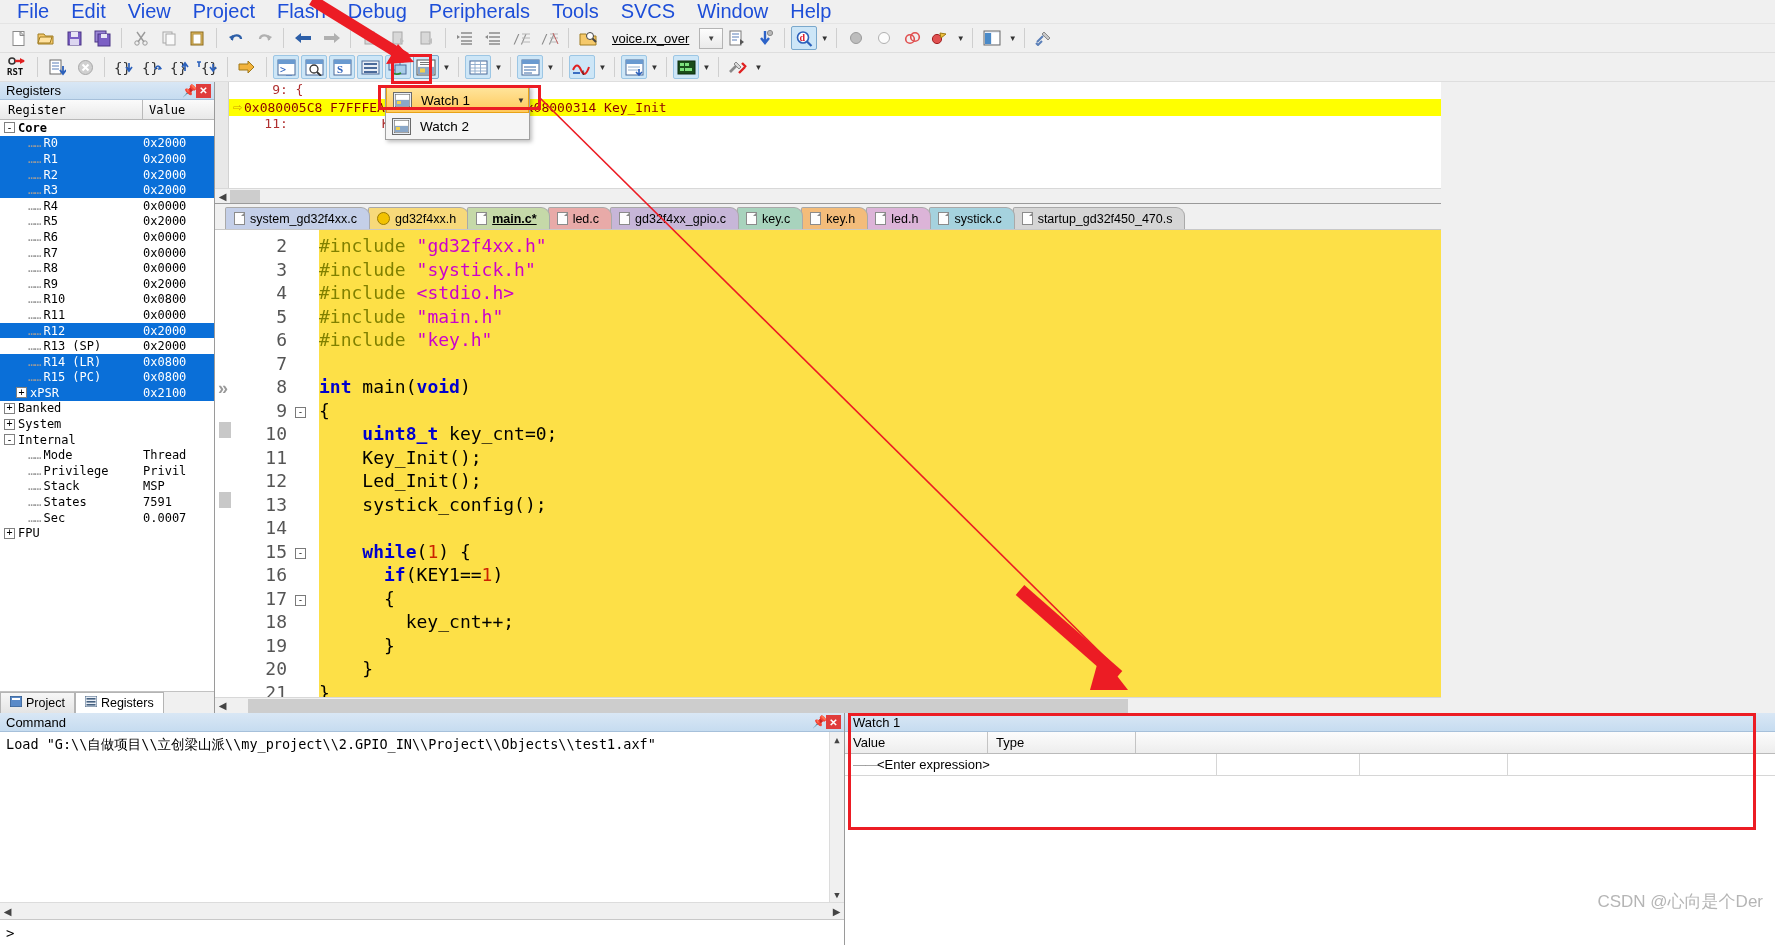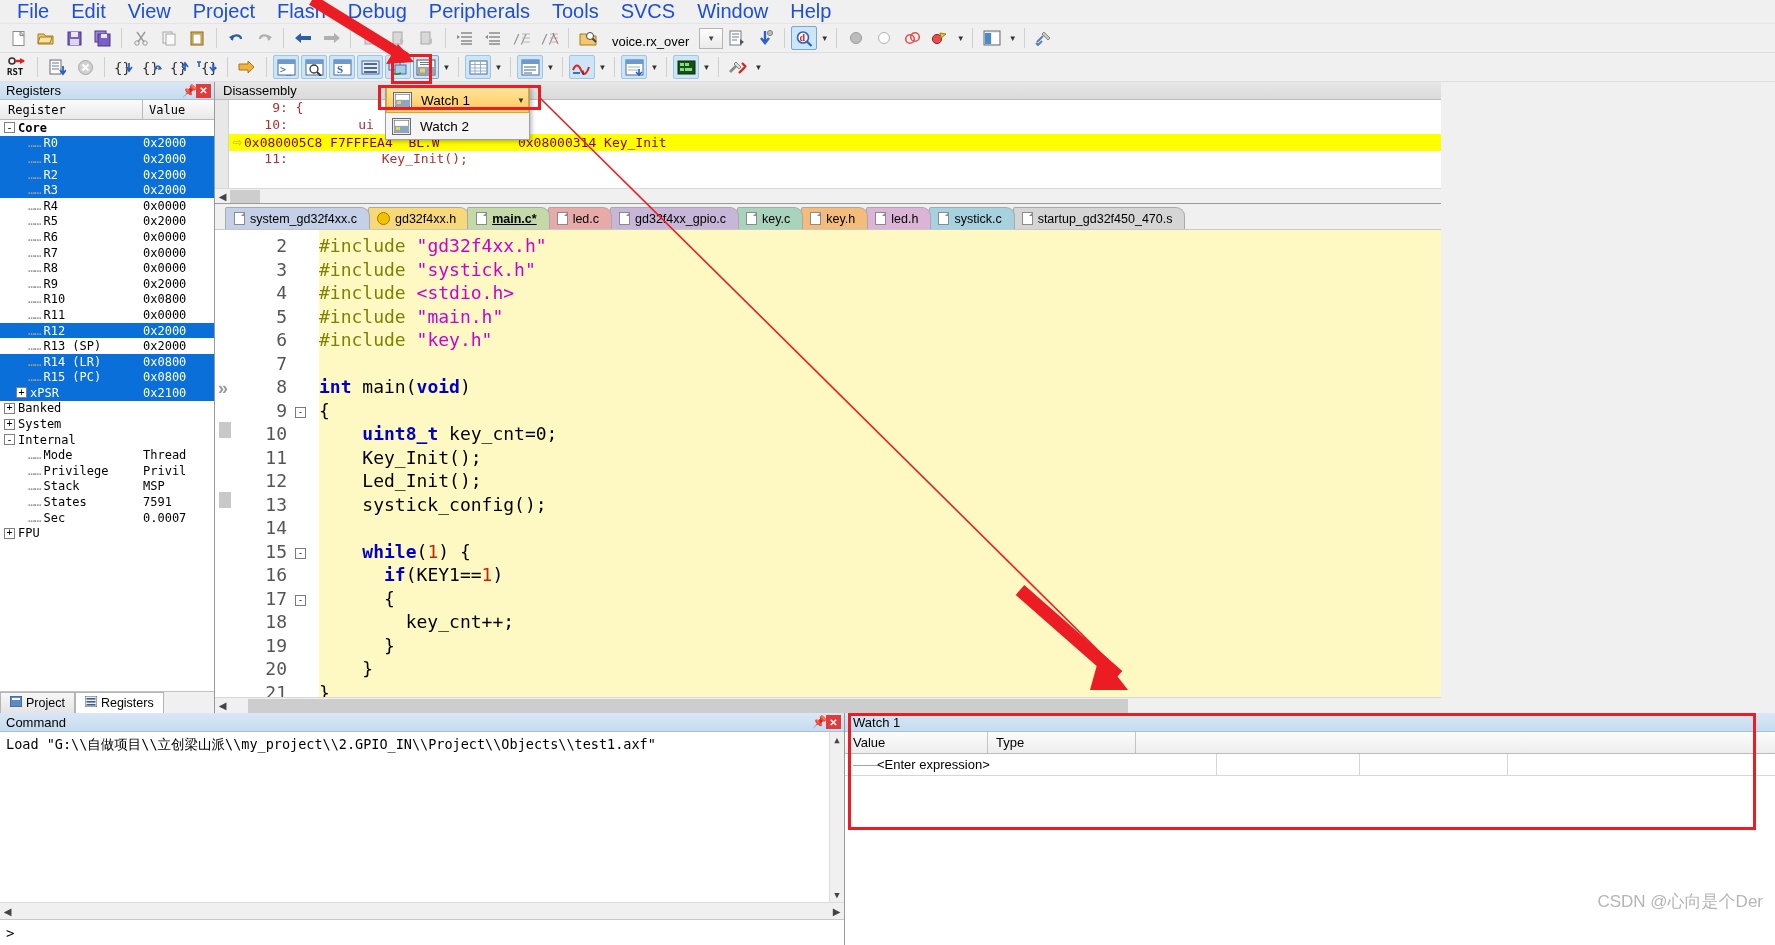--- a/index.html
+++ b/index.html
@@ -48,22 +48,22 @@
   }
   .tb-btn.hl { background: #cde6f7; border-color: #9cc6e4; }
   .tb-btn.sel { background: #cde6f7; border-color: #7aa8cc; }
   .tb-sep { width: 1px; height: 20px; background: #cfcfcf; margin: 0 5px; }
   .tb-caret {
     width: 13px; height: 24px;
     display: flex; align-items: center; justify-content: center;
     font-size: 8px; color: #333;
   }
   .tb-combo {
-    display: flex; align-items: flex-end;
-    height: 22px; margin-left: 4px;
+    display: flex; align-items: center;
+    height: 22px; margin-left: 4px; text-decoration: underline;
   }
   .tb-combo .ctext {
     font-size: 13px; padding: 0 10px 0 6px; white-space: nowrap;
   }
   .combo-box {
     width: 24px; height: 21px;
     border: 1px solid #b4b4b4;
     background: linear-gradient(#fdfdfd,#eaeaea);
     display: flex; align-items: center; justify-content: center;
     font-size: 8px; color: #444;
@@ -172,21 +172,21 @@
   }
   .dis-hscroll {
     height: 15px; background: #f0f0f0; border-top: 1px solid #d8d8d8;
     display:flex; align-items:center;
   }
   .hs-arrow { width: 15px; text-align:center; font-size: 10px; color: #444; }
   .hs-track { flex:1; height: 13px; background: #f0f0f0; position: relative;}
   .hs-thumb { position:absolute; left:0; top:0; height:13px; width: 30px; background:#cdcdcd;}
 
   
-  .editor { flex: 1; display: flex; flex-direction: column; min-height: 0; background: #fef9c3;}
+  .editor { flex: 1; display: flex; flex-direction: column; min-height: 0; background: #fde047;}
   .file-tabs {
     height: 26px; display: flex; align-items: flex-end;
     background: #f0f0f0; padding-left: 10px; gap: 0px;
     border-bottom: 1px solid #c8c8c8; overflow: hidden;
   }
   .ftab {
     height: 22px; display: flex; align-items: center; gap: 5px;
     padding: 0 12px 0 8px; font-size: 12.5px; white-space: nowrap;
     border: 1px solid #a9a9a9; border-bottom: none;
     border-radius: 2px 9px 0 0;
@@ -962,28 +962,24 @@
             </svg>
         </span>
         <span>Registers</span>
       </div>
     </div>
   </div>
 
   <div class="right-col">
 
     <div class="disasm">
-      <div class="disasm-title">
-        <span>Disassembly</span>
-      </div>
       <div class="disasm-body">
         <div class="dis-gutter"></div>
         <div class="dis-lines" id="dis-lines">
             <div class="dline">     9: {</div>
-            <div class="dline">    10:         ui</div>
             <div class="dline cur"><span class="arrow-ptr">⇨</span><span>0x080005C8 F7FFFEA4  BL.W          0x08000314 Key_Init</span></div>
             <div class="dline">    11:            Key_Init();</div>
           </div>
       </div>
       <div class="dis-hscroll">
         <div class="hs-arrow">◀</div>
         <div class="hs-track">
             <div class="hs-thumb"></div>
           </div>
       </div>

